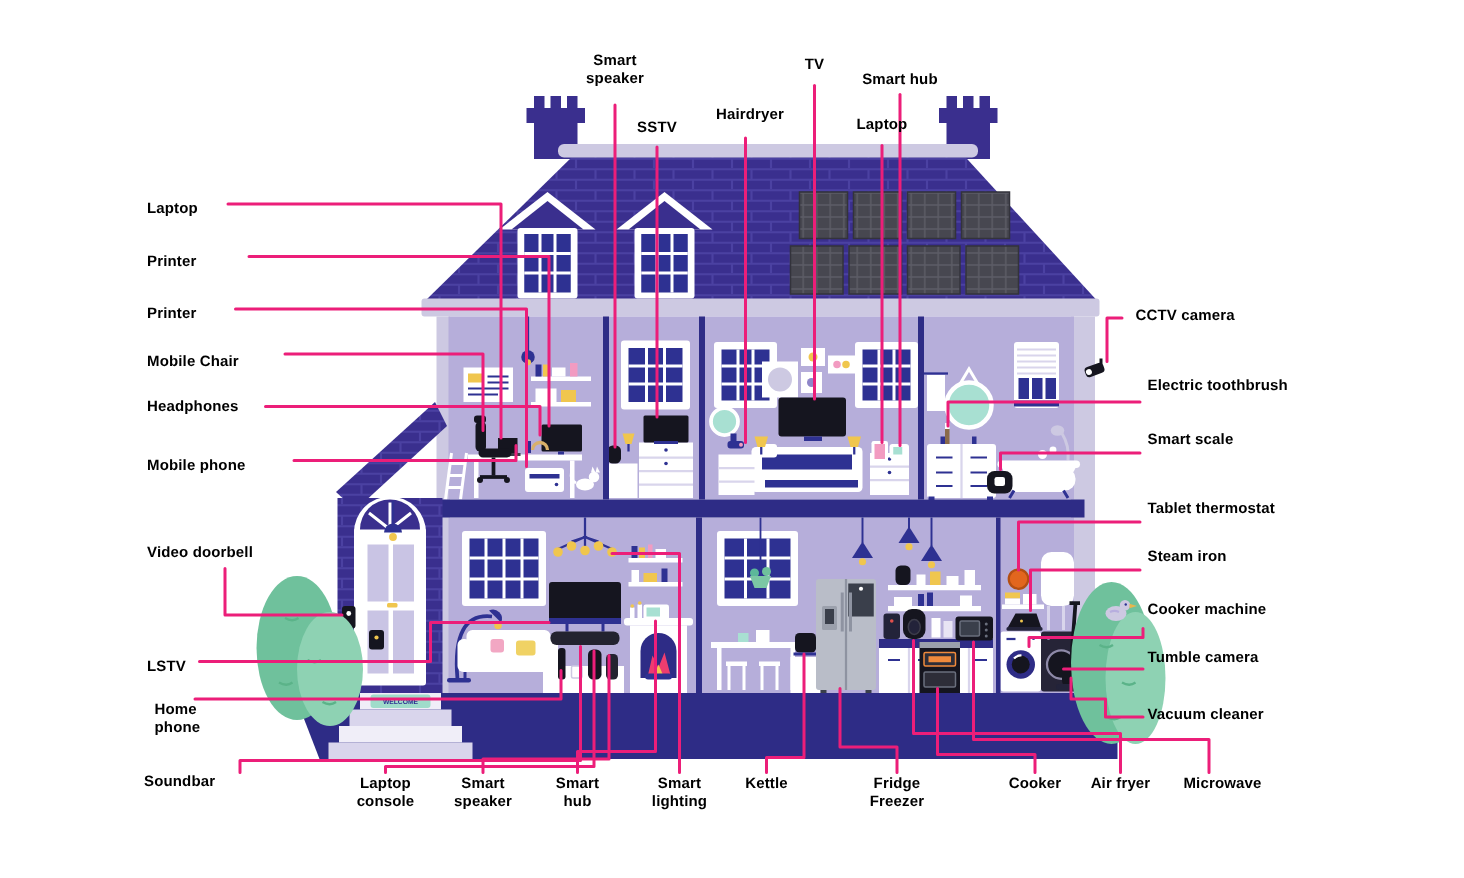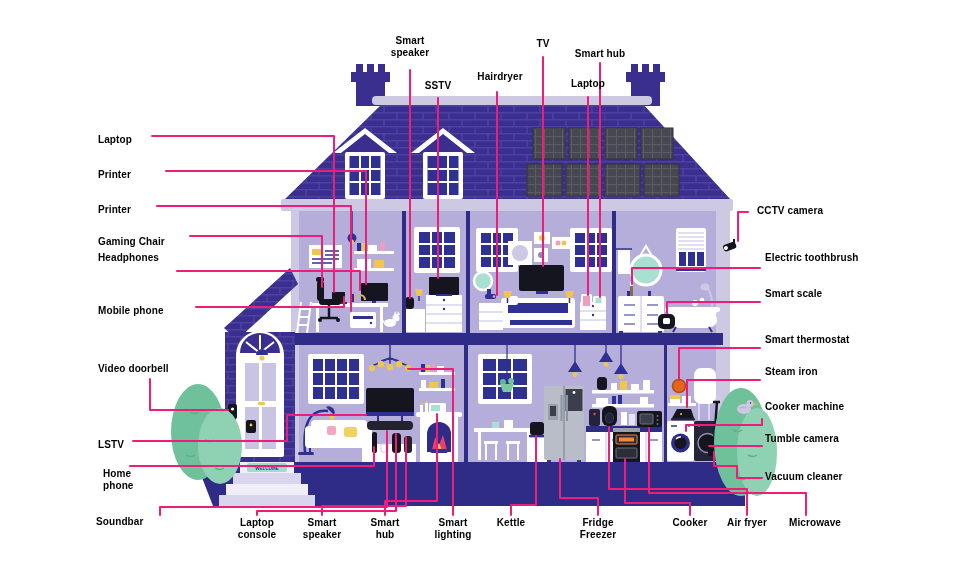--- a/index.html
+++ b/index.html
@@ -569,39 +569,39 @@
     <path d="M598 515V498H560V459"></path>
     <path d="M690 515V503H625V459"></path>
     <path d="M747 515V489H609V427"></path>
     <path d="M806 515V493H649V428"></path>
   </g>
 </svg>
 
 <div class="lbl" style="left:98px;top:134px">Laptop</div>
 <div class="lbl" style="left:98px;top:169px">Printer</div>
 <div class="lbl" style="left:98px;top:204px">Printer</div>
-<div class="lbl" style="left:98px;top:236px">Gaming Chair</div>
-<div class="lbl" style="left:98px;top:252px">Headphones</div>
+<div class="lbl" style="left:98px;top:236px">Mobile Chair</div>
+<div class="lbl" style="left:98px;top:266px">Headphones</div>
 <div class="lbl" style="left:98px;top:305px">Mobile phone</div>
 <div class="lbl" style="left:98px;top:363px">Video doorbell</div>
 <div class="lbl" style="left:98px;top:439px">LSTV</div>
 <div class="lbl wrap" style="left:103px;top:468px;width:56px">Home phone</div>
 <div class="lbl" style="left:96px;top:516px">Soundbar</div>
 
 <div class="lbl wrap ctr" style="left:375px;top:35px;width:70px">Smart speaker</div>
 <div class="lbl ctr" style="left:408px;top:80px;width:60px">SSTV</div>
 <div class="lbl ctr" style="left:460px;top:71px;width:80px">Hairdryer</div>
 <div class="lbl ctr" style="left:528px;top:38px;width:30px">TV</div>
 <div class="lbl ctr" style="left:555px;top:48px;width:90px">Smart hub</div>
 <div class="lbl ctr" style="left:558px;top:78px;width:60px">Laptop</div>
 
 <div class="lbl" style="left:757px;top:205px">CCTV camera</div>
 <div class="lbl" style="left:765px;top:252px">Electric toothbrush</div>
 <div class="lbl" style="left:765px;top:288px">Smart scale</div>
-<div class="lbl" style="left:765px;top:334px">Smart thermostat</div>
+<div class="lbl" style="left:765px;top:334px">Tablet thermostat</div>
 <div class="lbl" style="left:765px;top:366px">Steam iron</div>
 <div class="lbl" style="left:765px;top:401px">Cooker machine</div>
 <div class="lbl" style="left:765px;top:433px">Tumble camera</div>
 <div class="lbl" style="left:765px;top:471px">Vacuum cleaner</div>
 
 <div class="lbl wrap ctr" style="left:227px;top:517px;width:60px">Laptop console</div>
 <div class="lbl wrap ctr" style="left:292px;top:517px;width:60px">Smart speaker</div>
 <div class="lbl wrap ctr" style="left:362px;top:517px;width:46px">Smart hub</div>
 <div class="lbl wrap ctr" style="left:423px;top:517px;width:60px">Smart lighting</div>
 <div class="lbl ctr" style="left:486px;top:517px;width:50px">Kettle</div>

